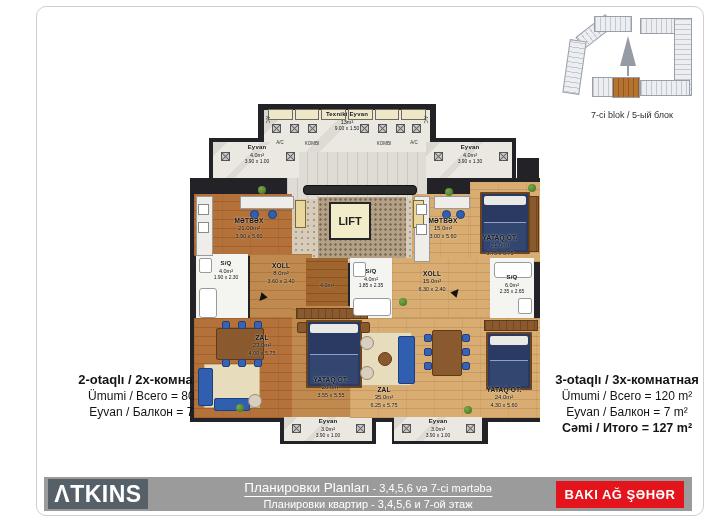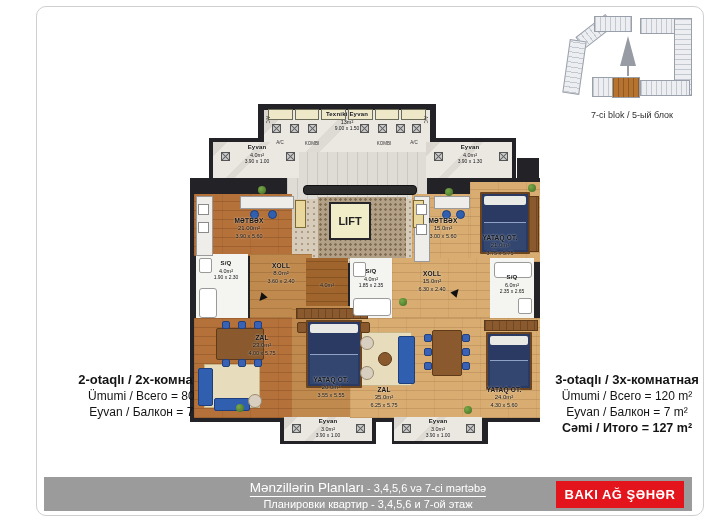--- a/index.html
+++ b/index.html
@@ -360,21 +360,22 @@
     <div>Eyvan / Балкон = 7 m²</div>
   </div>
   <div class="summary" style="left:542px;top:372px;width:170px;">
     <div class="t">3-otaqlı / 3х-комнатная</div>
     <div>Ümumi / Всего = 120 m²</div>
     <div>Eyvan / Балкон = 7 m²</div>
     <div class="tot">Cəmi / Итого = 127 m²</div>
   </div>
 
   <div class="footerbar">
+    <div class="atkins">ΛTKINS</div>
     <div class="fcenter">
       <div class="fline1">
-        <span class="big">Mənzillərin Planları</span><span> - 3,4,5,6 və 7-ci mərtəbə</span>
+        <span class="big">Планировки Planları</span><span> - 3,4,5,6 və 7-ci mərtəbə</span>
       </div>
       <div class="fline2">Планировки квартир - 3,4,5,6 и 7-ой этаж</div>
     </div>
     <div class="badge">BAKI AĞ ŞƏHƏR</div>
   </div>
 </div>
 
 </body></html>

